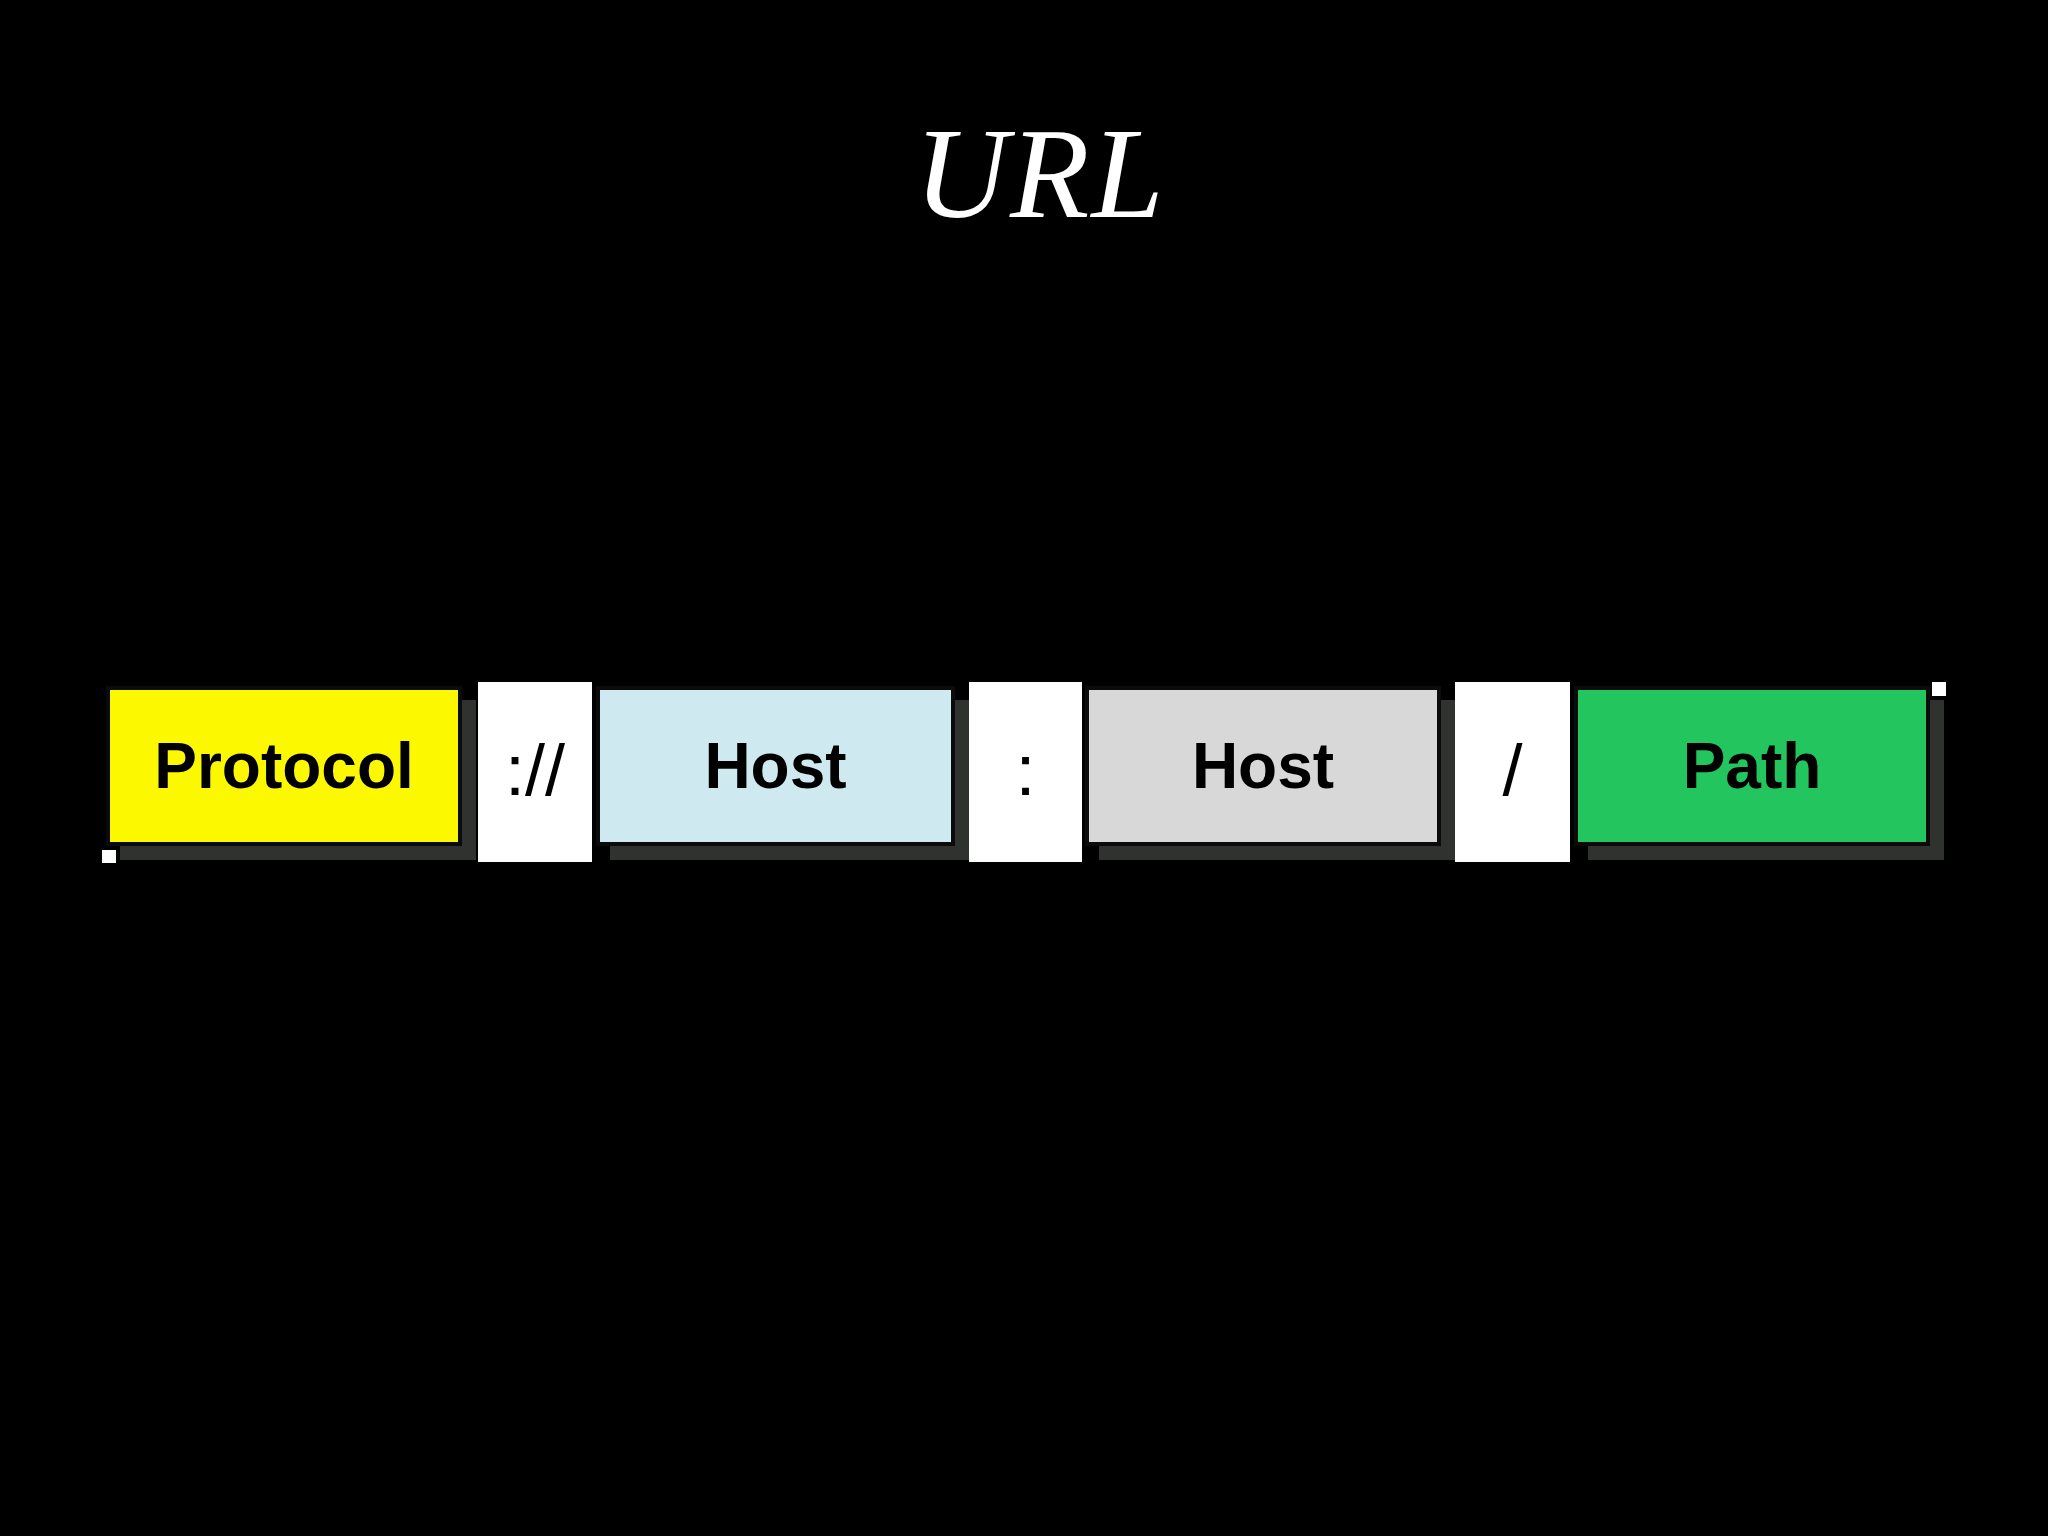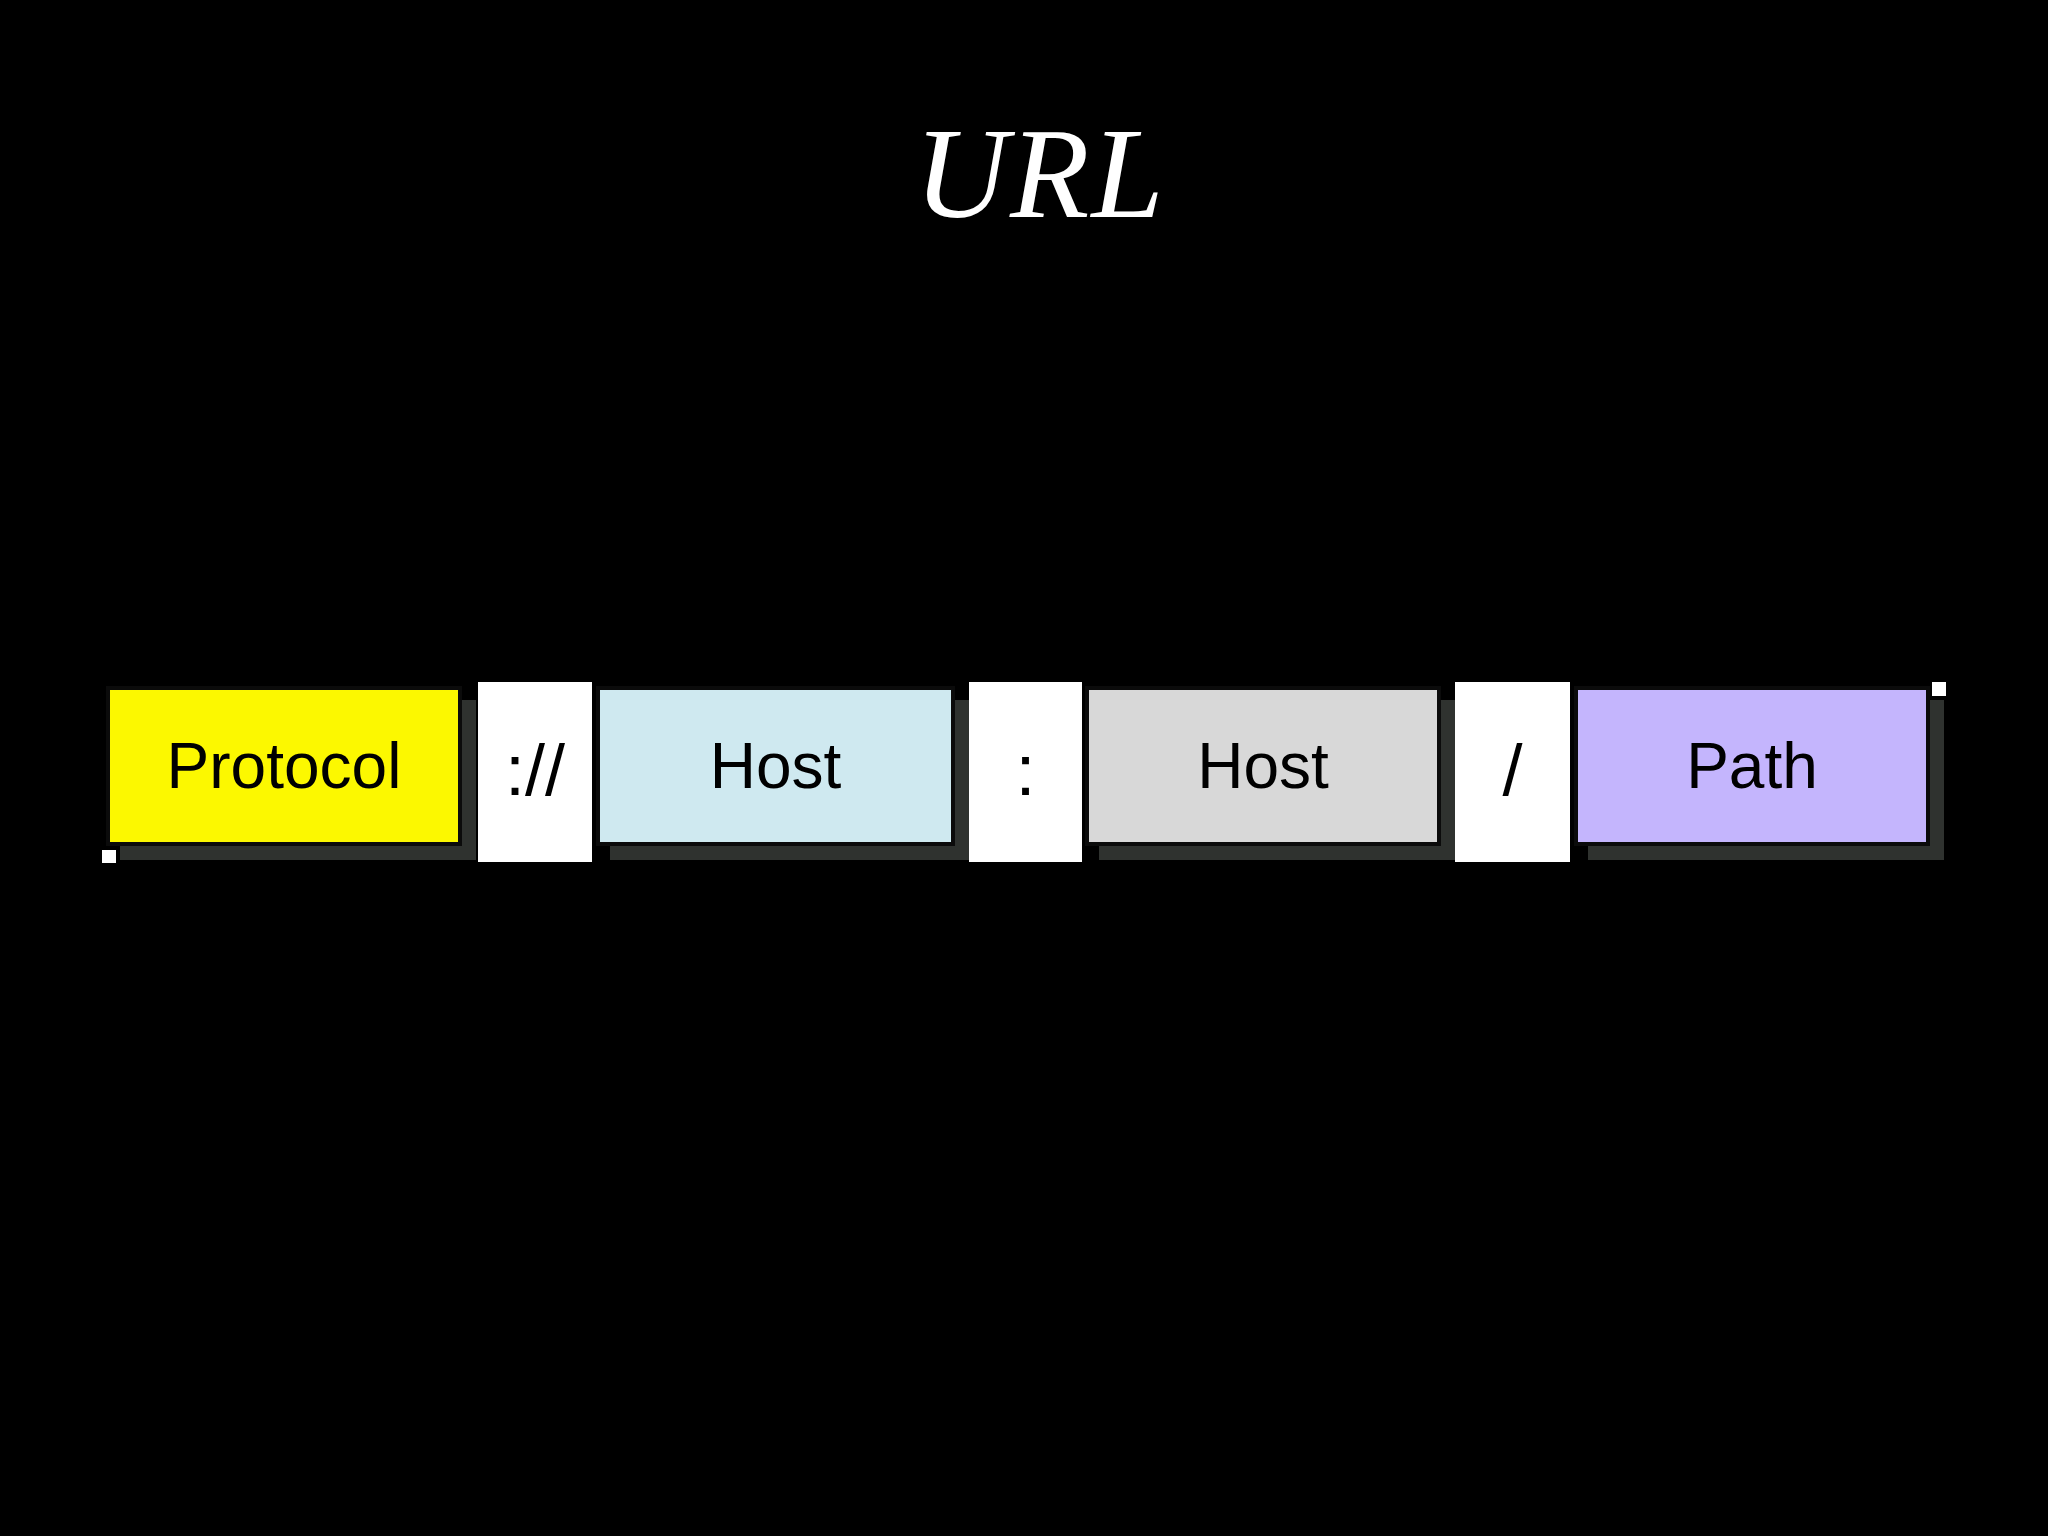--- a/index.html
+++ b/index.html
@@ -41,20 +41,21 @@
   .box {
     position:absolute;
     top:4px; height:160px;
     box-sizing:border-box;
     border:4px solid #0b0b0b;
     display:flex;
     align-items:center;
     justify-content:center;
     font-size:64px;
     color:#000000;
+    font-weight:bold;
   }
   .corner {
     position:absolute;
     background:#ffffff;
   }
   .corner-left  { left:0;  top:168px; width:14px; height:13px; }
   .corner-right { left:1830px; top:0; width:14px; height:14px; }
 </style>
 </head>
 <body>
@@ -85,18 +86,18 @@
     </div>
 
     <div class="box" style="left: 494px; width: 359px; background: rgb(207, 233, 240); box-shadow: rgb(47, 50, 47) 14px 14px 0px 0px;">
       <span>Host</span>
     </div>
 
     <div class="box" style="left: 983px; width: 356px; background: rgb(216, 216, 216); box-shadow: rgb(47, 50, 47) 14px 14px 0px 0px;">
       <span>Host</span>
     </div>
 
-    <div class="box" style="left: 1472px; width: 356px; background: #c4b5fd; box-shadow: rgb(47, 50, 47) 14px 14px 0px 0px;">
+    <div class="box" style="left: 1472px; width: 356px; background: #22c55e; box-shadow: rgb(47, 50, 47) 14px 14px 0px 0px;">
       <span>Path</span>
     </div>
 
   </div>
 </div>
 
 </body></html>

